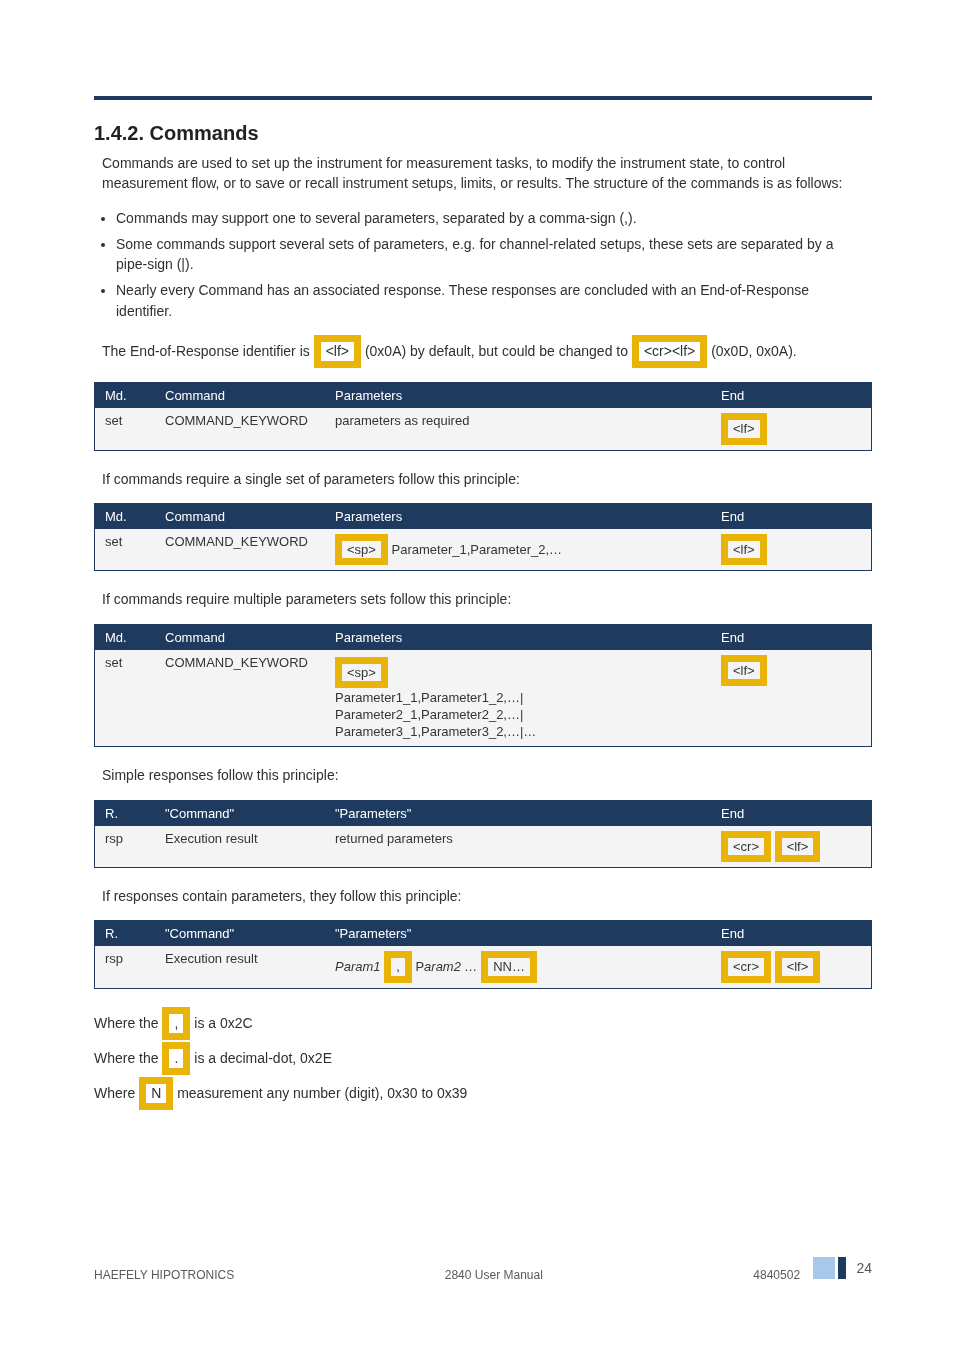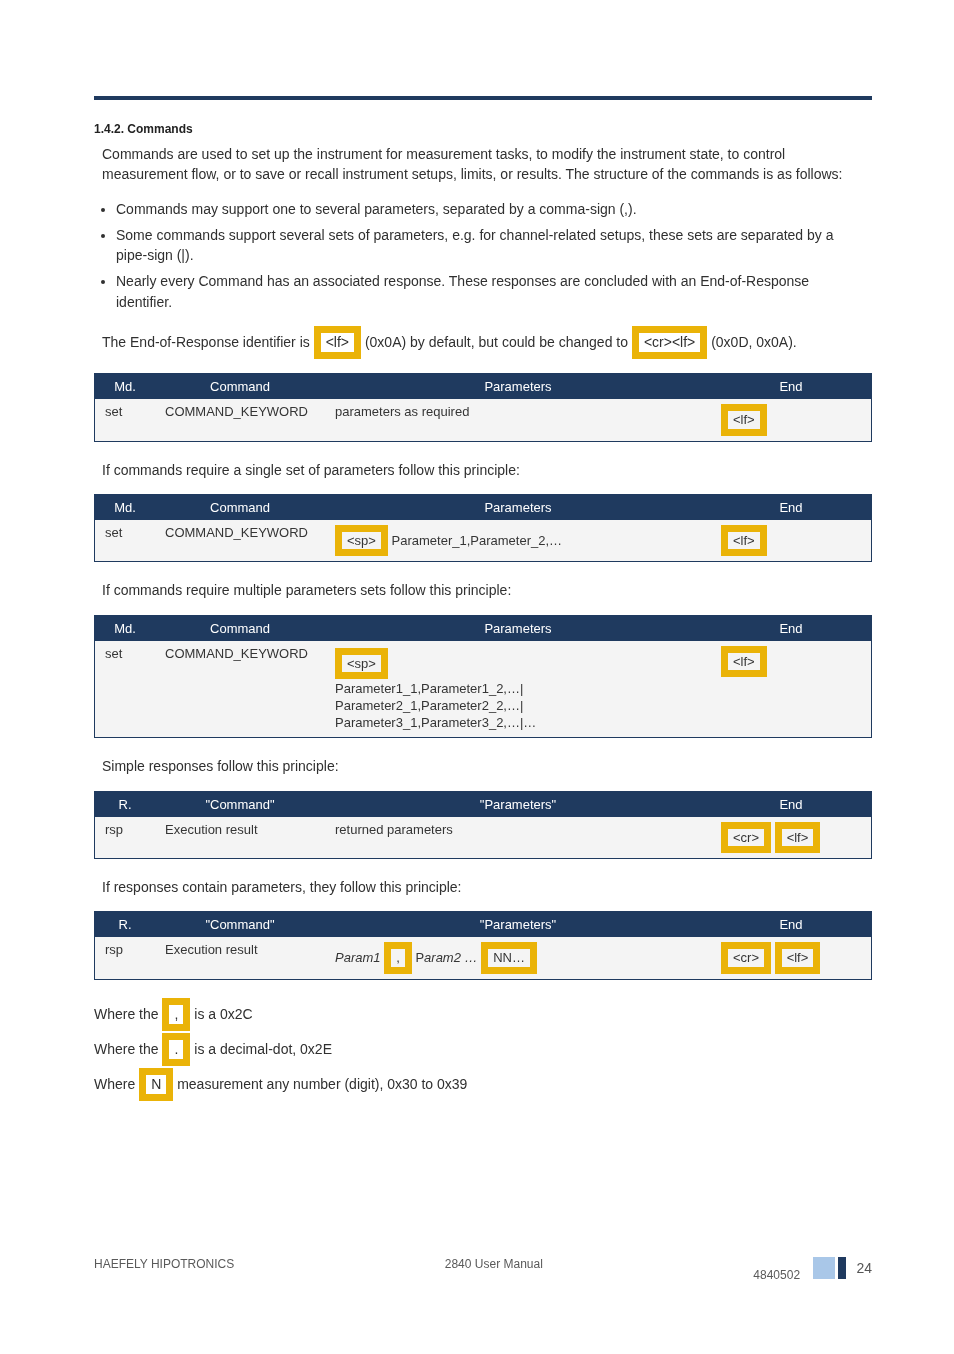--- a/index.html
+++ b/index.html
@@ -27,21 +27,21 @@
     top:96px;
     left:94px;
     width:778px;
   }
   .rule{
     height:4px;
     background:var(--navy);
     margin-bottom:22px;
   }
   h2{
-    font-size:12px;
+    font-size:20px;
     font-weight:700;
     margin:0 0 8px 0;
     color:#222;
   }
   p{margin:0 0 14px 8px; line-height:1.45; color:var(--text);}
   ul{margin:4px 8px 14px 22px; padding:0;}
   li{margin:0 0 6px 0; line-height:1.45;}
   .box{
     display:inline-block;
     border:7px solid #eab308;
@@ -57,21 +57,21 @@
     border-collapse:separate;
     border-spacing:0;
     border:1px solid var(--navy);
     margin:8px 0 18px 0;
     font-size:13px;
   }
   .tbl thead th{
     background:var(--navy);
     color:#fff;
     font-weight:400;
-    text-align:center;
+    text-align:left;
     padding:5px 10px;
   }
   .tbl tbody td{
     padding:5px 10px;
     vertical-align:top;
     background:#f4f4f4;
     color:#353535;
   }
   .tbl tbody tr:nth-child(even) td{background:#ececec;}
   .col-mode{width:60px;}
@@ -79,21 +79,21 @@
   .col-end{width:160px;text-align:left;}
   .pline{margin:2px 0;}
 
   .footer{
     position:absolute;
     bottom:72px;
     left:94px;
     width:778px;
     display:flex;
     justify-content:space-between;
-    align-items:flex-start;
+    align-items:flex-end;
     font-size:12px;
     color:var(--muted);
   }
   .page-badge{
     display:inline-flex;
     align-items:center;
   }
   .page-badge .lt{
     width:22px;height:22px;background:var(--lightblue);
   }

